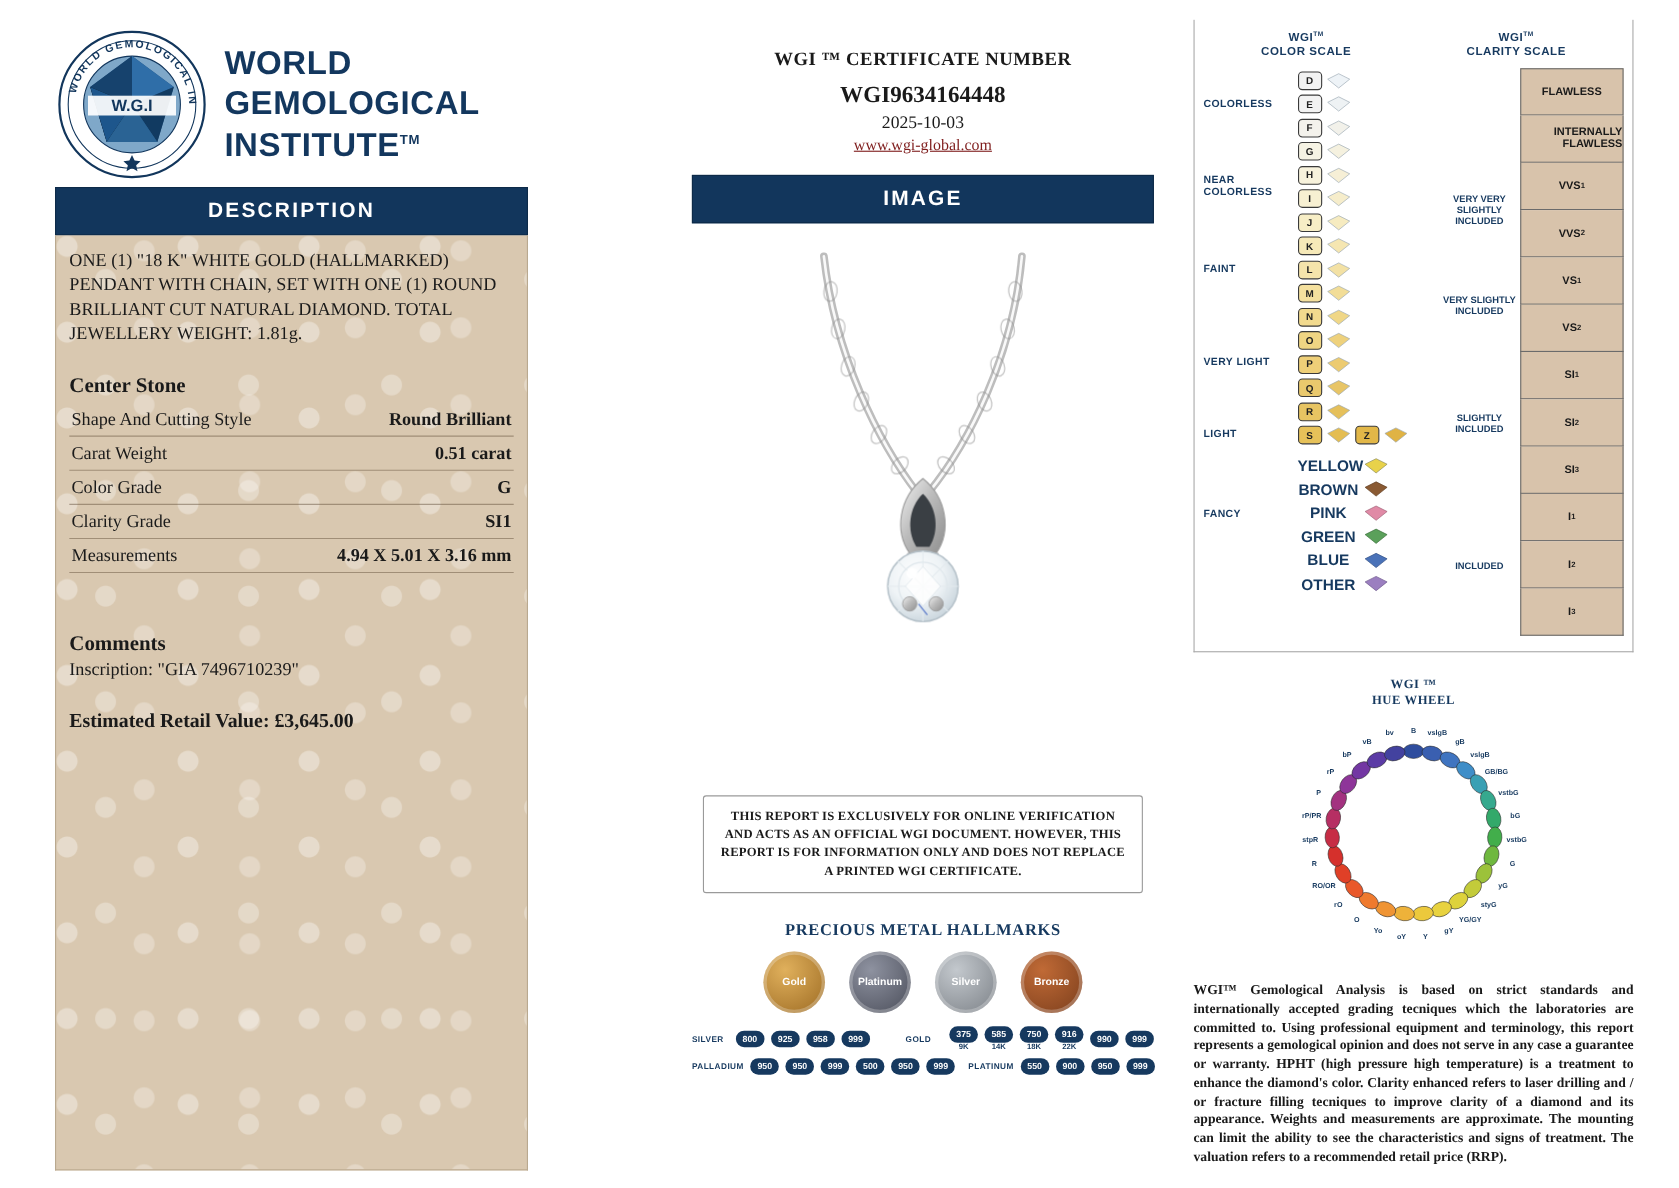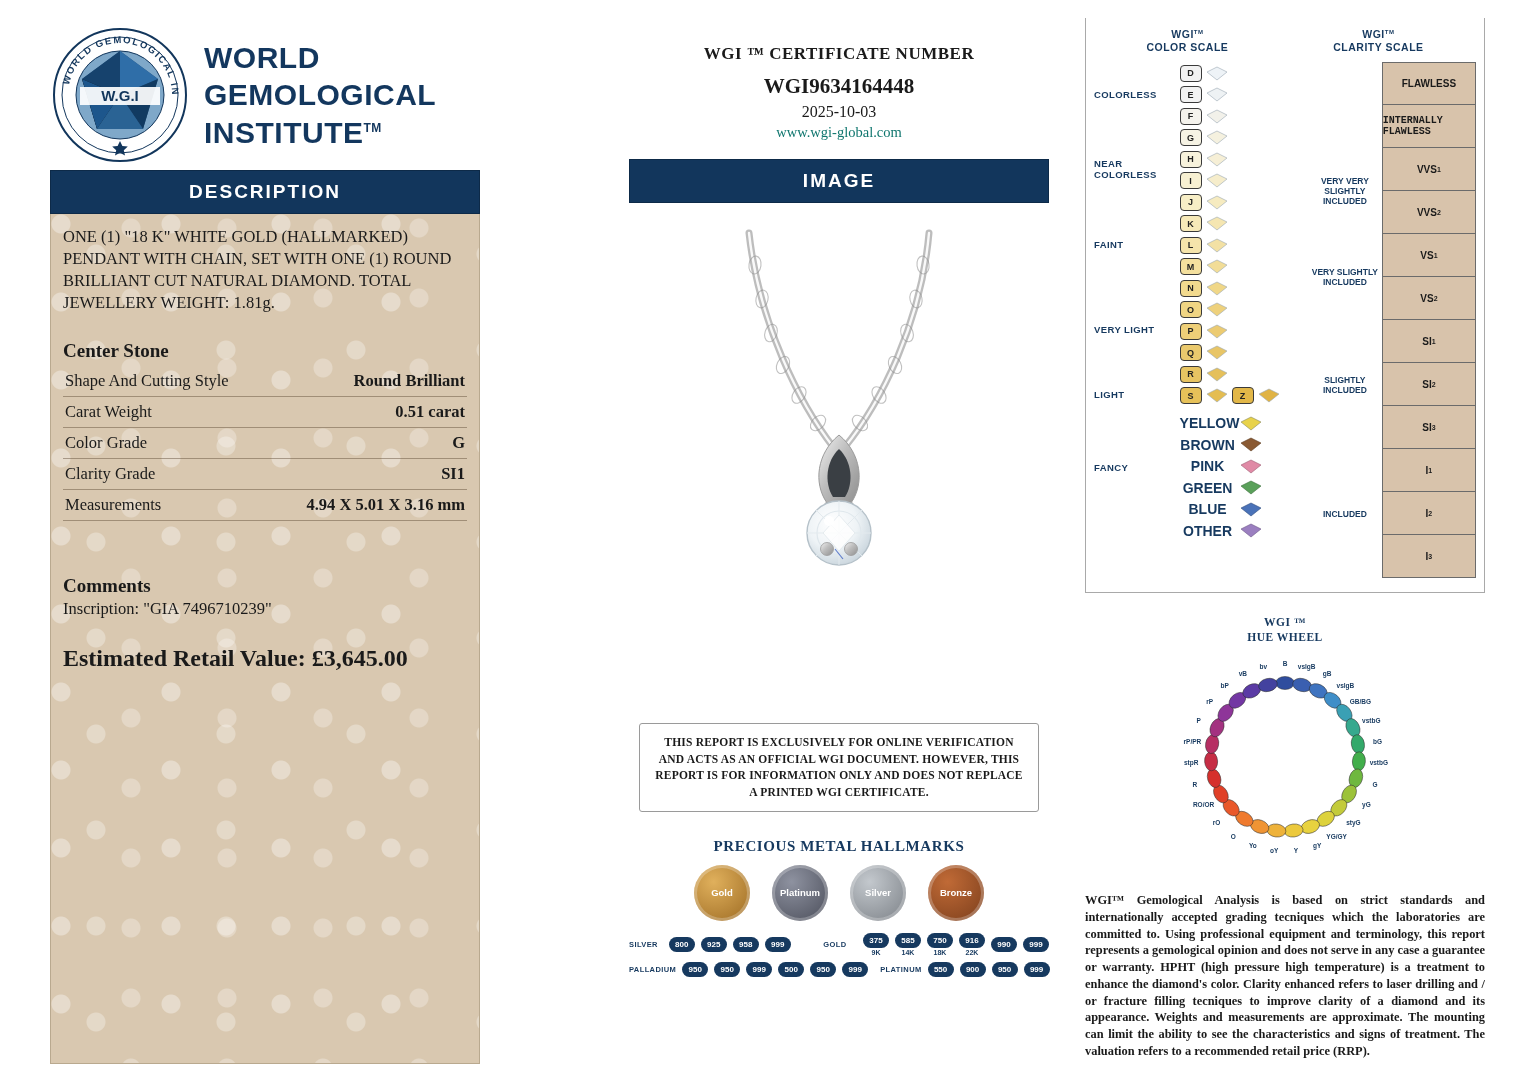--- a/index.html
+++ b/index.html
@@ -44,29 +44,29 @@
   }
   .desc-text { font-size:16.5px; line-height:1.34; }
   .section-title { font-weight:bold; font-size:19px; margin:26px 0 4px 0; }
   .kv { display:flex; justify-content:space-between; align-items:baseline;
         border-bottom:1px solid #a99madd; border-bottom:1px solid rgba(90,70,50,0.45);
         padding:5px 2px 5px 2px; font-size:16.5px; }
   .kv .k { }
   .kv .v { font-weight:bold; }
   .comments-title { font-weight:bold; font-size:19px; margin:54px 0 2px 0; }
   .comment-line { font-size:16.5px; }
-  .retail { font-weight:bold; font-size:24px; margin-top:26px; }
+  .retail { font-weight:bold; font-size:18px; margin-top:26px; }
 
   
   .col-mid { position:absolute; left:585px; top:12px; width:420px; text-align:center;margin-left:44px; }
   .cert-title { font-family:"Liberation Serif", serif; font-weight:bold; font-size:17px; letter-spacing:0.5px; margin-top:32px; }
   .cert-number { font-weight:bold; font-size:21px; margin-top:10px; }
   .cert-date { font-size:16px; margin-top:4px; }
   .online-verify { color:#8e8e8e; font-size:15px; margin-top:14px; letter-spacing:0.8px; }
-  .online-url { color:#0f766e; font-size:14.5px; margin-top:3px; }
+  .online-url { color:#7f1d1d; font-size:14.5px; margin-top:3px;text-decoration:underline; }
 
   .image-band { margin-top:18px; }
   .photo-area { height:520px; position:relative; }
 
   .notice {
     border:1px solid #9a9a9a; border-radius:3px;
     margin:0 10px; padding:10px 14px;
     font-family:"Liberation Serif", serif;
     font-weight:bold; font-size:11.5px; line-height:1.45;
     text-align:center; letter-spacing:0.2px;
@@ -524,21 +524,21 @@
         <div class="clarity-col">
           <div class="clarity-mid">
             <div style="height:86px"></div>
             <div style="height:86px; display:flex; align-items:center; justify-content:center;">VERY VERY SLIGHTLY INCLUDED</div>
             <div style="height:86px; display:flex; align-items:center; justify-content:center;">VERY SLIGHTLY INCLUDED</div>
             <div style="height:129px; display:flex; align-items:center; justify-content:center;">SLIGHTLY INCLUDED</div>
             <div style="height:129px; display:flex; align-items:center; justify-content:center;">INCLUDED</div>
           </div>
           <div class="clarity-boxes">
             <div class="cbox" style="height:43px">FLAWLESS</div>
-            <div class="cbox" style="height:43px; border-top:none; line-height:1.15; text-align:left;font-family:Liberation Mono, monospace;">INTERNALLY FLAWLESS</div>
+            <div class="cbox" style="height:43px; border-top:none; line-height:1.15; text-align:right;">INTERNALLY FLAWLESS</div>
             <div class="cbox" style="height:43px; border-top:none">VVS<sub>1</sub></div>
             <div class="cbox" style="height:43px; border-top:none">VVS<sub>2</sub></div>
             <div class="cbox" style="height:43px; border-top:none">VS<sub>1</sub></div>
             <div class="cbox" style="height:43px; border-top:none">VS<sub>2</sub></div>
             <div class="cbox" style="height:43px; border-top:none">SI<sub>1</sub></div>
             <div class="cbox" style="height:43px; border-top:none">SI<sub>2</sub></div>
             <div class="cbox" style="height:43px; border-top:none">SI<sub>3</sub></div>
             <div class="cbox" style="height:43px; border-top:none">I<sub>1</sub></div>
             <div class="cbox" style="height:43px; border-top:none">I<sub>2</sub></div>
             <div class="cbox" style="height:43px; border-top:none">I<sub>3</sub></div>

